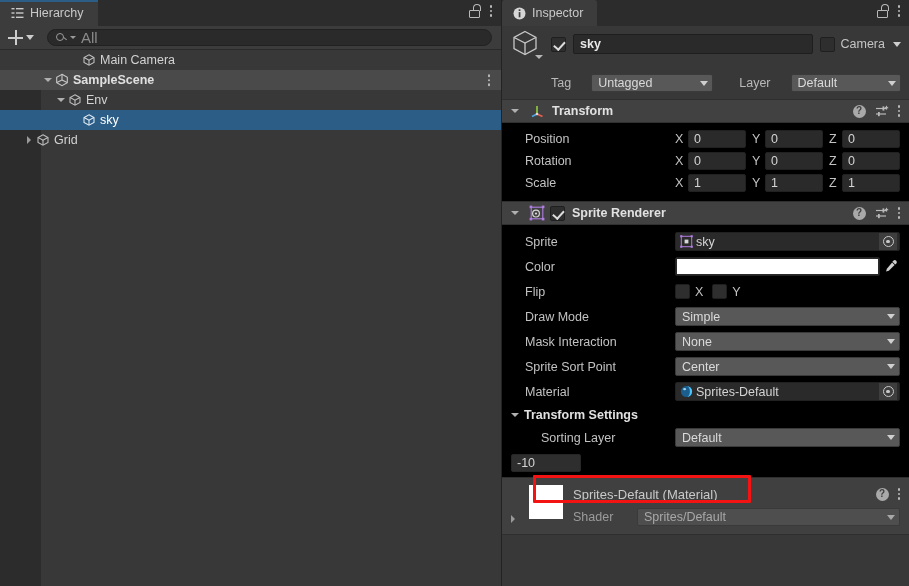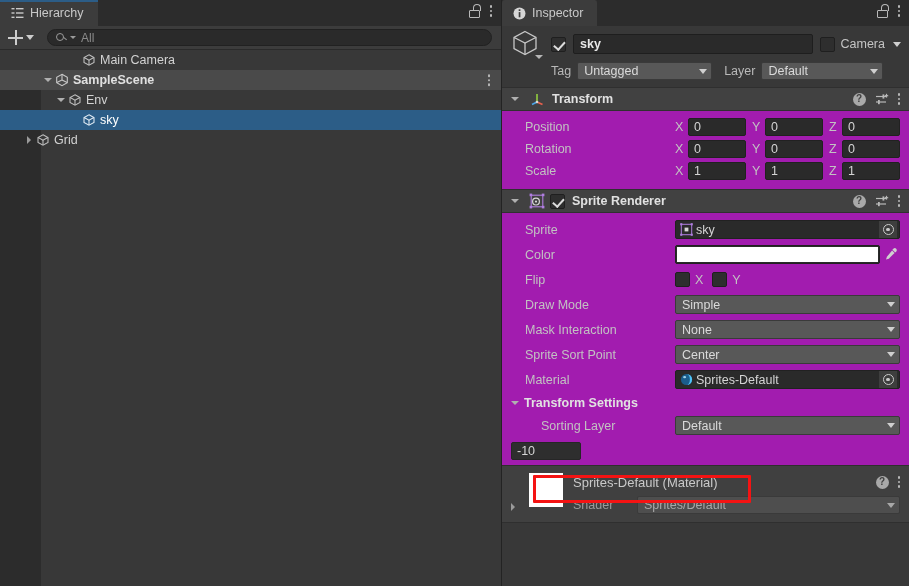--- a/index.html
+++ b/index.html
@@ -83,21 +83,21 @@
     border: 1.4px solid #9a9a9a; border-radius: 50%;
   }
   .search-icon::after {
     content: ""; position: absolute; left: 6.5px; top: 6px; width: 4px; height: 1.4px;
     background: #9a9a9a; transform: rotate(40deg);
   }
   .search-caret {
     width: 0; height: 0; border-left: 3px solid transparent;
     border-right: 3px solid transparent; border-top: 3.5px solid #9a9a9a; margin-left: -3px;
   }
-  .search-text { color: #8a8a8a; font-size: 12px; }
+  .search-text { color: #8a8a8a; font-size: 15px; }
 
   
   .h-body { position: relative; height: calc(586px - 26px - 24px); background: #383838; }
   .h-gutter {
     position: absolute; left: 0; top: 20px; bottom: 0; width: 41px; background: #2c2c2c;
   }
   .tree { position: relative; }
   .trow {
     height: 20px; display: flex; align-items: center;
     position: relative; white-space: nowrap;
@@ -135,21 +135,21 @@
     border: solid #dcdcdc; border-width: 0 2px 2px 0; transform: rotate(42deg);
   }
   .name-field {
     flex: 1; height: 20px; background: #2a2a2a; border: 1px solid #1e1e1e;
     border-radius: 2px; display: flex; align-items: center; padding: 0 6px;
     color: #e8e8e8; font-weight: bold; font-size: 12.5px;
   }
   .static-wrap { display: flex; align-items: center; gap: 6px; flex: 0 0 auto; }
   .static-lbl { color: #c4c4c4; font-size: 12.5px; }
 
-  .obj-row2 { display: flex; align-items: center; gap: 6px; margin-top: 6px; padding-left: 41px; }
+  .obj-row2 { display: flex; align-items: center; gap: 20px; margin-top: 18px; padding-left: 41px; }
   .mini-lbl { color: #b9b9b9; font-size: 12.5px; }
   .dropdown {
     background: #585858; border: 1px solid #3a3a3a; border-radius: 2px;
     height: 18px; display: flex; align-items: center; padding: 0 4px 0 6px;
     color: #dadada; font-size: 12.5px; position: relative;
   }
   .dropdown .dtext { flex: 1; overflow: hidden; }
   .dd-caret {
     width: 0; height: 0; border-left: 4px solid transparent; border-right: 4px solid transparent;
     border-top: 5px solid #cfcfcf; margin-left: 6px; flex: 0 0 auto;
@@ -166,21 +166,21 @@
   .comp-head .title { font-weight: bold; color: #e1e1e1; font-size: 12.5px; flex: 1; }
   .foldout { width: 11px; flex: 0 0 11px; display: flex; align-items: center; }
   .head-icons { display: flex; align-items: center; gap: 9px; }
   .ico-help {
     width: 13px; height: 13px; border-radius: 50%; background: #a9a9a9;
     color: #414141; font-size: 10px; font-weight: bold;
     display: flex; align-items: center; justify-content: center; line-height: 1;
   }
   .ico-preset { width: 14px; height: 13px; }
 
-  .comp-body { background: #a21caf; padding: 5px 9px 7px 9px; }
+  .comp-body { background: #000000; padding: 5px 9px 7px 9px; }
 
   .frow { height: 22px; display: flex; align-items: center; }
   .flabel { color: #c2c2c2; font-size: 12.5px; }
   .flabel.w { width: 164px; flex: 0 0 164px; padding-left: 14px; }
   .flabel.w2 { width: 164px; flex: 0 0 164px; padding-left: 30px; }
 
   .vec3 { display: flex; align-items: center; gap: 0; flex: 1; }
   .axis { display: flex; align-items: center; flex: 1; gap: 4px; margin-right: 6px; }
   .axis:last-child { margin-right: 0; }
   .axis .ax { color: #c2c2c2; font-size: 12.5px; width: 9px; flex: 0 0 9px; }

